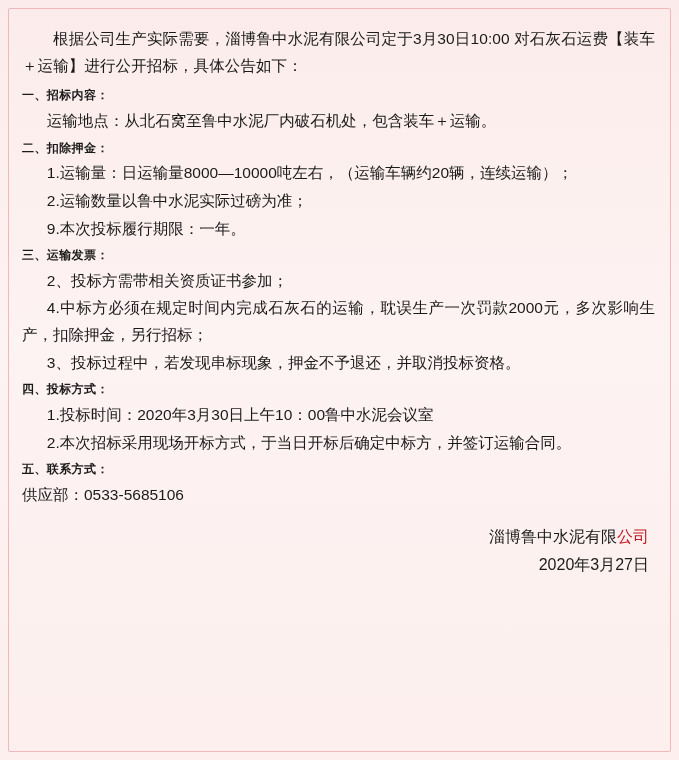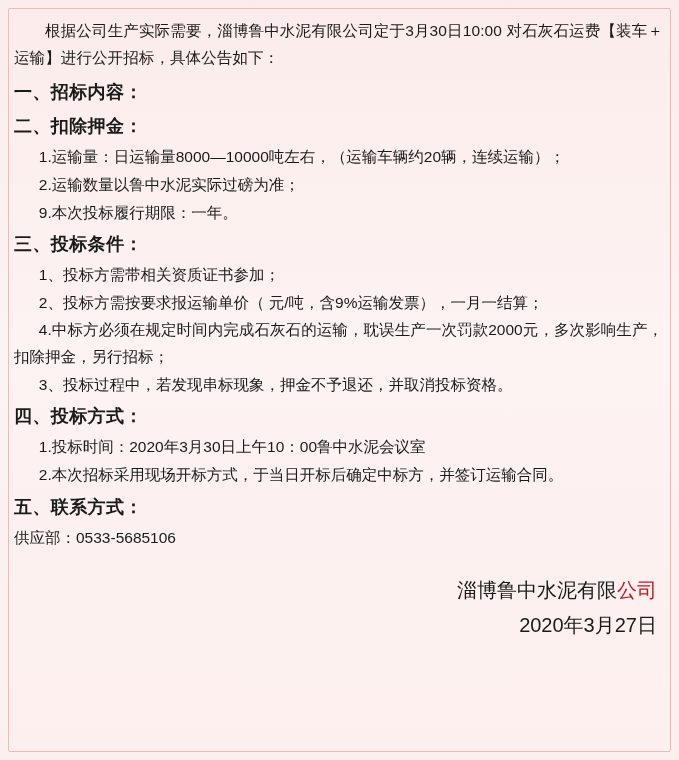--- a/index.html
+++ b/index.html
@@ -12,20 +12,21 @@
     background: #fdf2f2;
     font-family: "Liberation Sans", sans-serif;
     color: #1a1a1a;
     overflow: hidden;
   }
   .page {
     position: relative;
     width: 679px;
     height: 760px;
     box-sizing: border-box;
+    padding: 8px;
     background:
       linear-gradient(180deg, #fbeceb 0%, #fdf3f2 45%, #fcefee 100%);
   }
   .inner-border {
     position: absolute;
     left: 8px;
     top: 8px;
     right: 8px;
     bottom: 8px;
     border: 1px solid #f2b8b8;
@@ -43,64 +44,64 @@
     line-height: 1.72;
     margin: 0 0 3px 0;
     text-align: justify;
     letter-spacing: 0.1px;
   }
   .intro {
     text-indent: 2em;
     margin-bottom: 6px;
   }
   .sec-head {
-    font-size: 18px;
+    font-size: 12px;
     font-weight: bold;
     line-height: 1.72;
     margin: 3px 0 2px 0;
     letter-spacing: 0.4px;
   }
   .item {
     font-size: 15.5px;
     line-height: 1.72;
     margin: 0 0 1px 0;
     text-align: justify;
   }
   .indent2 { text-indent: 1.6em; }
   .signature {
-    margin-top: 22px;
+    margin-top: 14px;
     text-align: right;
-    font-size: 20px;
+    font-size: 16px;
     line-height: 1.75;
     padding-right: 6px;
   }
   .sig-line { display: block; }
   .sig-red {
     color: #c0181f;
   }
 </style>
 </head>
 <body>
 
 <div class="page">
   <div class="inner-border"></div>
   <div class="content">
 
     <p class="para intro">根据公司生产实际需要，淄博鲁中水泥有限公司定于3月30日10:00 对石灰石运费【装车＋运输】进行公开招标，具体公告如下：</p>
 
     <p class="sec-head">一、招标内容：</p>
+    <p class="item indent2">运输地点：从北石窝至鲁中水泥厂内破石机处，包含装车＋运输。</p>
 
     <p class="sec-head">二、扣除押金：</p>
     <p class="item indent2">1.运输量：日运输量8000—10000吨左右，（运输车辆约20辆，连续运输）；</p>
     <p class="item indent2">2.运输数量以鲁中水泥实际过磅为准；</p>
     <p class="item indent2">9.本次投标履行期限：一年。</p>
 
-    <p class="sec-head">三、投标条件：</p>
-    <p class="item indent2">1、投标方需带相关资质证书参加；</p>
-    <p class="item indent2">2、投标方需按要求报运输单价（        元/吨，含9%运输发票），一月一结算；</p>
+    <p class="sec-head">三、运输发票：</p>
+    <p class="item indent2">2、投标方需带相关资质证书参加；</p>
     <p class="item indent2">4.中标方必须在规定时间内完成石灰石的运输，耽误生产一次罚款2000元，多次影响生产，扣除押金，另行招标；</p>
     <p class="item indent2">3、投标过程中，若发现串标现象，押金不予退还，并取消投标资格。</p>
 
     <p class="sec-head">四、投标方式：</p>
     <p class="item indent2">1.投标时间：2020年3月30日上午10：00鲁中水泥会议室</p>
     <p class="item indent2">2.本次招标采用现场开标方式，于当日开标后确定中标方，并签订运输合同。</p>
 
     <p class="sec-head">五、联系方式：</p>
     <p class="item">供应部：0533-5685106</p>
 

